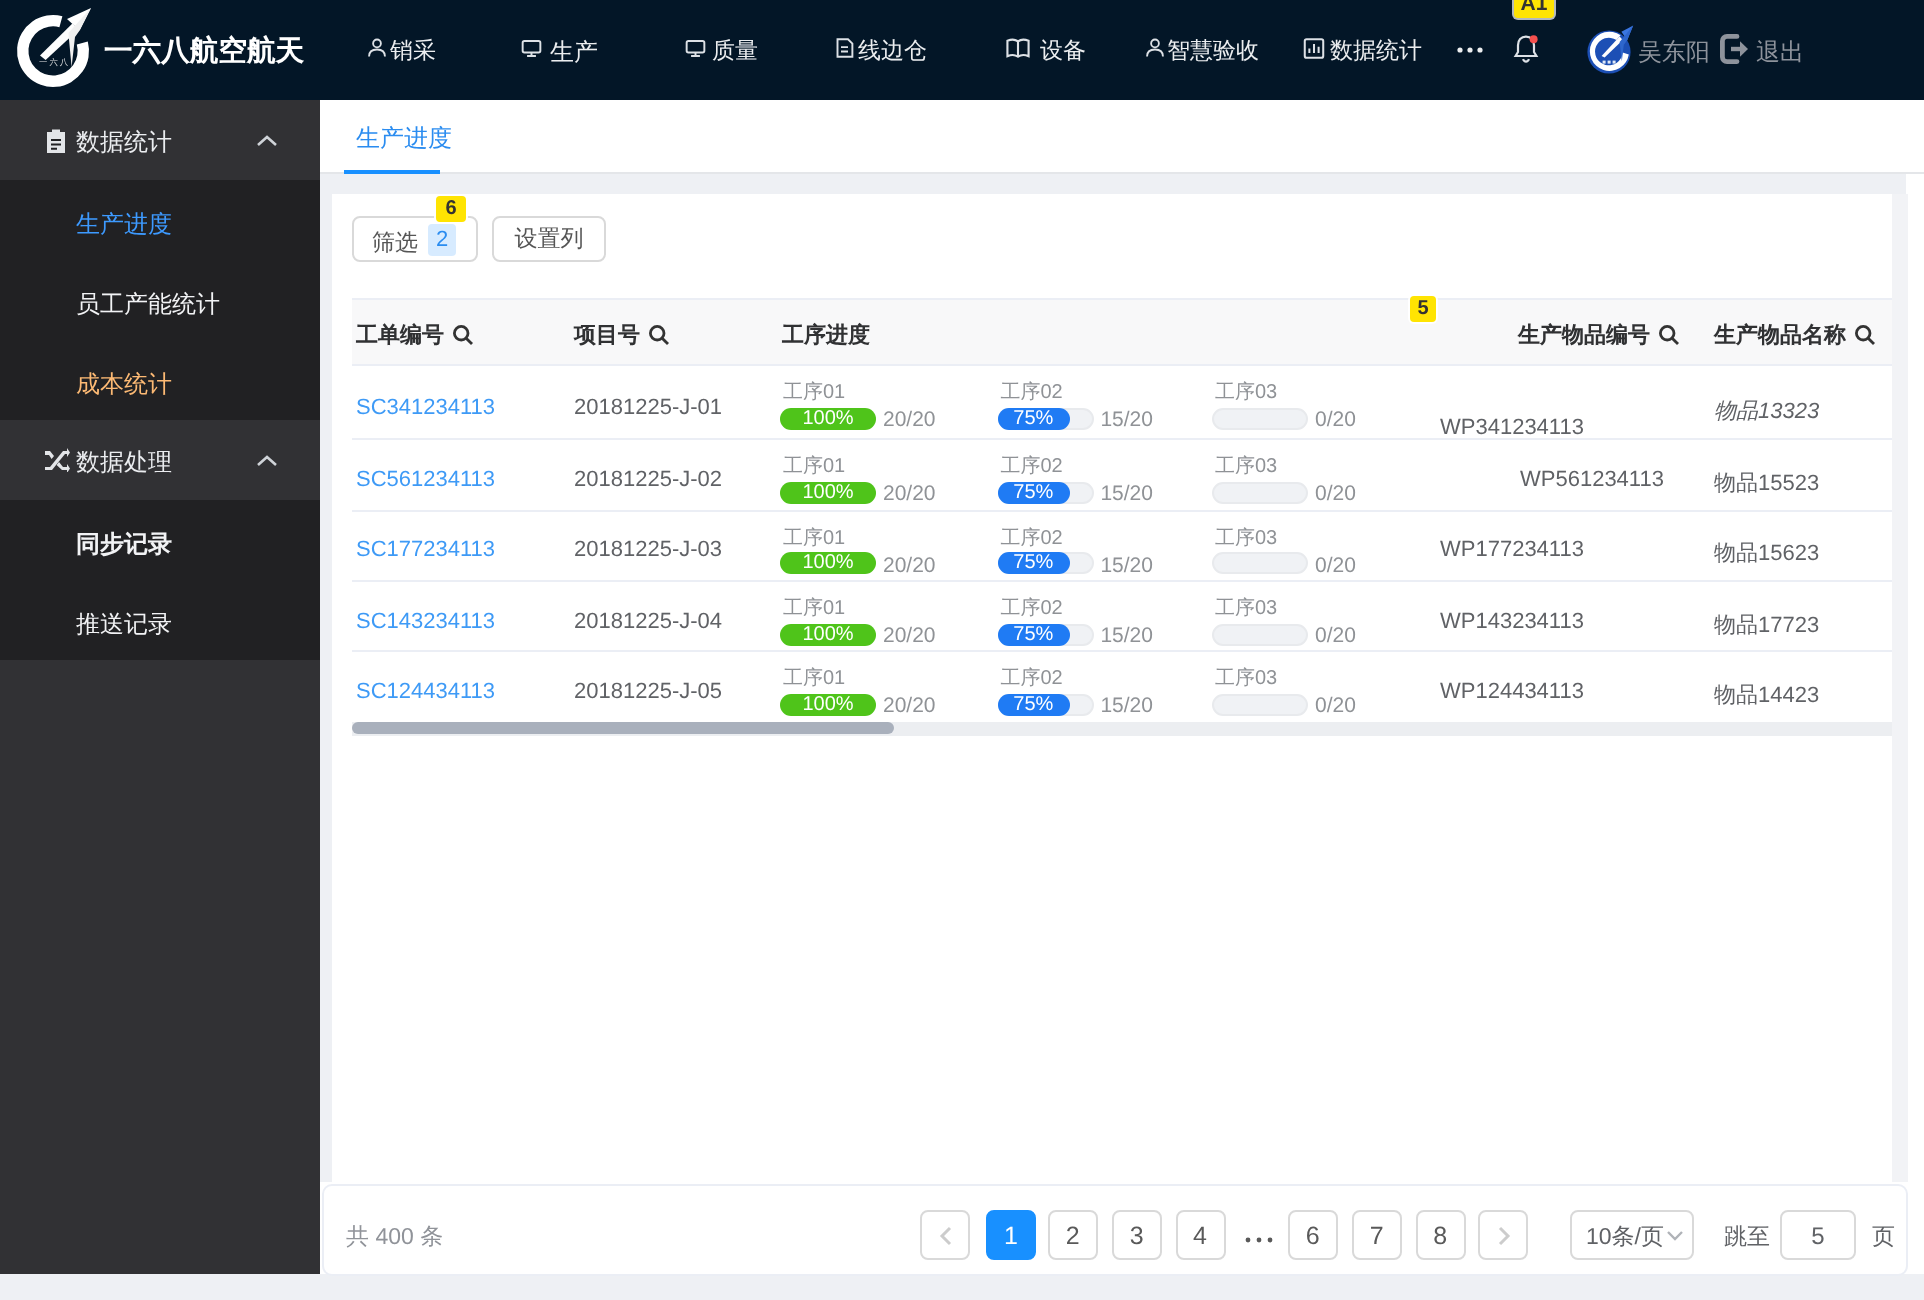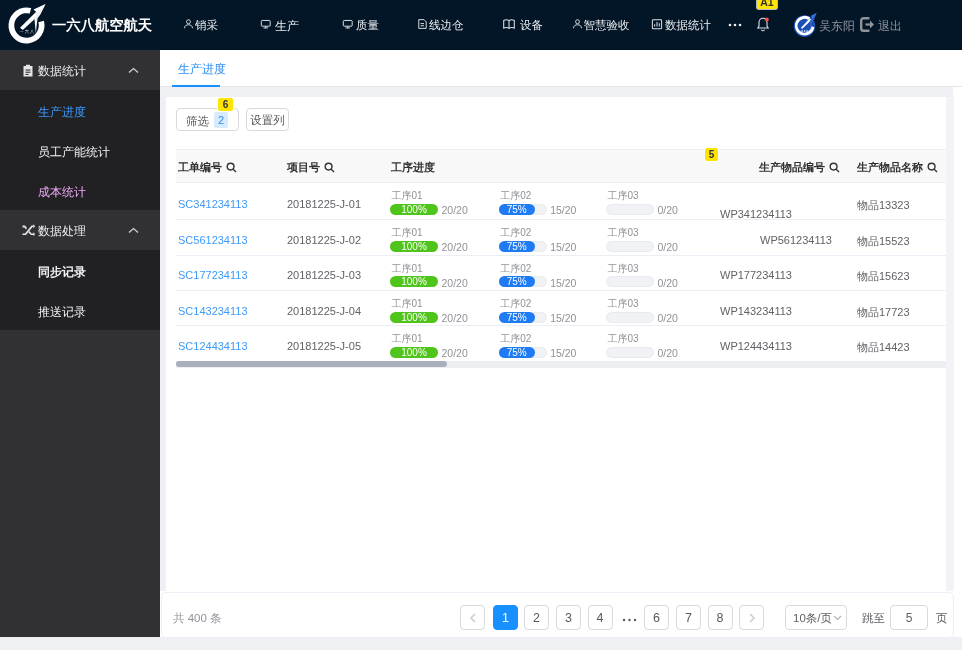--- a/index.html
+++ b/index.html
@@ -102,21 +102,21 @@
 <svg class="abs" style="left:22px;top:14px;" width="12" height="13" viewBox="0 0 12 13">
 <path d="M1.5 2 H10.5 V12.5 H1.5 Z M4 0.8 H8 V3.2 H4 Z" fill="#e3e5e8"></path>
 <path d="M3.5 6 H8.5 M3.5 8.2 H8.5 M3.5 10.4 H6.5" stroke="#212123" stroke-width="1"></path>
 </svg>
 <div class="abs" style="left:38px;top:13px;font-size:12px;color:#ebedf0;">数据统计</div>
 <svg class="abs" style="left:128px;top:17px;" width="11" height="7" viewBox="0 0 11 7">
       <path d="M1 5.5 L5.5 1.5 L10 5.5" fill="none" stroke="#cfd3d8" stroke-width="1.3"></path>
     </svg>
 <div class="abs" style="left:38px;top:54px;font-size:12px;color:#3d9aff;">生产进度</div>
 <div class="abs" style="left:38px;top:94px;font-size:12px;color:#f2f3f5;">员工产能统计</div>
-<div class="abs" style="left:38px;top:134px;font-size:12px;color:#f0abfc;">成本统计</div>
+<div class="abs" style="left:38px;top:134px;font-size:12px;color:#fdba74;">成本统计</div>
 <svg class="abs" style="left:22px;top:175px;" width="13" height="11" viewBox="0 0 13 11"></svg>
 <svg class="abs" style="left:22px;top:174px;" width="13" height="12" viewBox="0 0 13 12">
 <path d="M0.5 9.5 H3 L9.5 1.5 H11.5 V0 L13 2.2 L11.5 4.5 V3 H10.5 L4 11 H0.5 Z" fill="#e3e5e8"></path>
 <path d="M0.5 1.5 H3 L5 4 L3.8 5.5 L2.5 3.5 H0.5 Z" fill="#e3e5e8"></path>
 <path d="M7.5 7 L9.5 9.5 H11.5 V8 L13 10.2 L11.5 12.5 V11 H9 L6.3 8.5 Z" fill="#e3e5e8"></path>
 </svg>
 <div class="abs" style="left:38px;top:173px;font-size:12px;color:#ebedf0;">数据处理</div>
 <svg class="abs" style="left:128px;top:177px;" width="11" height="7" viewBox="0 0 11 7">
       <path d="M1 5.5 L5.5 1.5 L10 5.5" fill="none" stroke="#cfd3d8" stroke-width="1.3"></path>
     </svg>
@@ -127,21 +127,21 @@
 <div class="abs" style="left:160px;top:50px;width:802px;height:37px;background:#fff;border-bottom:1px solid #e4e6e9;"></div>
 <div class="abs" style="left:178px;top:61px;font-size:12px;color:#2a8cf0;">生产进度</div>
 <div class="abs" style="left:172px;top:85px;width:48px;height:2px;background:#1890ff;"></div>
 <div class="abs" style="left:160px;top:87px;width:793px;height:10px;background:#eef0f4;"></div>
 <div class="abs" style="left:160px;top:97px;width:6px;height:494px;background:#eef0f4;"></div>
 <div class="abs" style="left:946px;top:97px;width:8px;height:494px;background:#f2f3f6;"></div>
 <div class="abs" style="left:176px;top:108px;width:63px;height:23px;background:#fff;border:1px solid #d9d9d9;border-radius:4px;"></div>
 <div class="abs" style="left:186px;top:114px;font-size:11.5px;color:#555;">筛选</div>
 <div class="abs" style="left:214px;top:112px;width:14px;height:16px;background:#d7ebff;border-radius:2px;font-size:11px;color:#2a8cf0;text-align:center;line-height:16px;">2</div>
 <div class="abs" style="left:218px;top:98px;width:15px;height:13px;background:#ffe402;border-radius:2px;box-shadow:0 0 0 1px rgba(255,255,255,0.9);color:#333;font-size:10px;font-weight:bold;text-align:center;line-height:13px;">6</div>
-<div class="abs" style="left:246px;top:108px;width:43px;height:23px;background:#fff;border:1px solid #d9d9d9;border-radius:4px;font-size:11.5px;color:#555;text-align:center;line-height:22px;">设置列</div>
+<div class="abs" style="left:246px;top:108px;width:57px;height:23px;background:#fff;border:1px solid #d9d9d9;border-radius:4px;font-size:11.5px;color:#555;text-align:center;line-height:22px;">设置列</div>
 <div class="abs" style="left:176px;top:149px;width:770px;height:34px;background:#f8f8f9;border-top:1px solid #ebeef5;border-bottom:1px solid #ebeef5;"></div>
 <div class="abs" style="left:178px;top:160px;font-size:11px;font-weight:bold;color:#303133;white-space:nowrap;">工单编号<svg style="display:inline-block;vertical-align:-2px;margin-left:4px;" width="11" height="11" viewBox="0 0 11 11">
       <circle cx="4.6" cy="4.6" r="3.4" fill="none" stroke="#333" stroke-width="1.4"></circle>
       <path d="M7.2 7.2 L10 10" stroke="#333" stroke-width="1.4"></path>
     </svg></div>
 <div class="abs" style="left:287px;top:160px;font-size:11px;font-weight:bold;color:#303133;white-space:nowrap;">项目号<svg style="display:inline-block;vertical-align:-2px;margin-left:4px;" width="11" height="11" viewBox="0 0 11 11">
       <circle cx="4.6" cy="4.6" r="3.4" fill="none" stroke="#333" stroke-width="1.4"></circle>
       <path d="M7.2 7.2 L10 10" stroke="#333" stroke-width="1.4"></path>
     </svg></div>
 <div class="abs" style="left:391px;top:160px;font-size:11px;font-weight:bold;color:#303133;white-space:nowrap;">工序进度</div>
@@ -161,21 +161,21 @@
 <div class="abs" style="left:390.0px;top:203.5px;width:48px;height:11px;background:#4fc41a;border-radius:6px;color:#fff;font-size:10px;text-align:center;line-height:11px;">100%</div>
 <div class="abs" style="left:441.5px;top:204.0px;font-size:10.5px;color:#8f9296;">20/20</div>
 <div class="abs" style="left:500.2px;top:189.0px;font-size:10px;color:#8f9296;">工序02</div>
 <div class="abs" style="left:498.7px;top:203.5px;width:48px;height:11px;background:#f0f2f5;border:1px solid #e8eaed;border-radius:6px;"></div>
 <div class="abs" style="left:498.7px;top:203.5px;width:36px;height:11px;background:#1f7bf4;border-radius:6px;color:#fff;font-size:10px;text-align:center;line-height:11px;">75%</div>
 <div class="abs" style="left:550.2px;top:204.0px;font-size:10.5px;color:#8f9296;">15/20</div>
 <div class="abs" style="left:607.5px;top:189.0px;font-size:10px;color:#8f9296;">工序03</div>
 <div class="abs" style="left:606.0px;top:203.5px;width:48px;height:11px;background:#f0f2f5;border:1px solid #e8eaed;border-radius:6px;"></div>
 <div class="abs" style="left:657.5px;top:204.0px;font-size:10.5px;color:#8f9296;">0/20</div>
 <div class="abs" style="left:720px;top:208px;font-size:11px;color:#606266;">WP341234113</div>
-<div class="abs" style="left:857px;top:198.0px;font-size:11px;color:#606266;">物品13323</div>
+<div class="abs" style="left:857px;top:198.0px;font-size:11px;color:#606266;font-style:italic;">物品13323</div>
 <div class="abs" style="left:176px;top:254.6px;width:770px;height:1px;background:#ebeef5;"></div>
 <div class="abs" style="left:178px;top:233.7px;font-size:11px;color:#3e9af6;">SC561234113</div>
 <div class="abs" style="left:287px;top:233.7px;font-size:11px;color:#606266;">20181225-J-02</div>
 <div class="abs" style="left:391.5px;top:226.2px;font-size:10px;color:#8f9296;">工序01</div>
 <div class="abs" style="left:390.0px;top:240.7px;width:48px;height:11px;background:#4fc41a;border-radius:6px;color:#fff;font-size:10px;text-align:center;line-height:11px;">100%</div>
 <div class="abs" style="left:441.5px;top:241.2px;font-size:10.5px;color:#8f9296;">20/20</div>
 <div class="abs" style="left:500.2px;top:226.2px;font-size:10px;color:#8f9296;">工序02</div>
 <div class="abs" style="left:498.7px;top:240.7px;width:48px;height:11px;background:#f0f2f5;border:1px solid #e8eaed;border-radius:6px;"></div>
 <div class="abs" style="left:498.7px;top:240.7px;width:36px;height:11px;background:#1f7bf4;border-radius:6px;color:#fff;font-size:10px;text-align:center;line-height:11px;">75%</div>
 <div class="abs" style="left:550.2px;top:241.2px;font-size:10.5px;color:#8f9296;">15/20</div>

